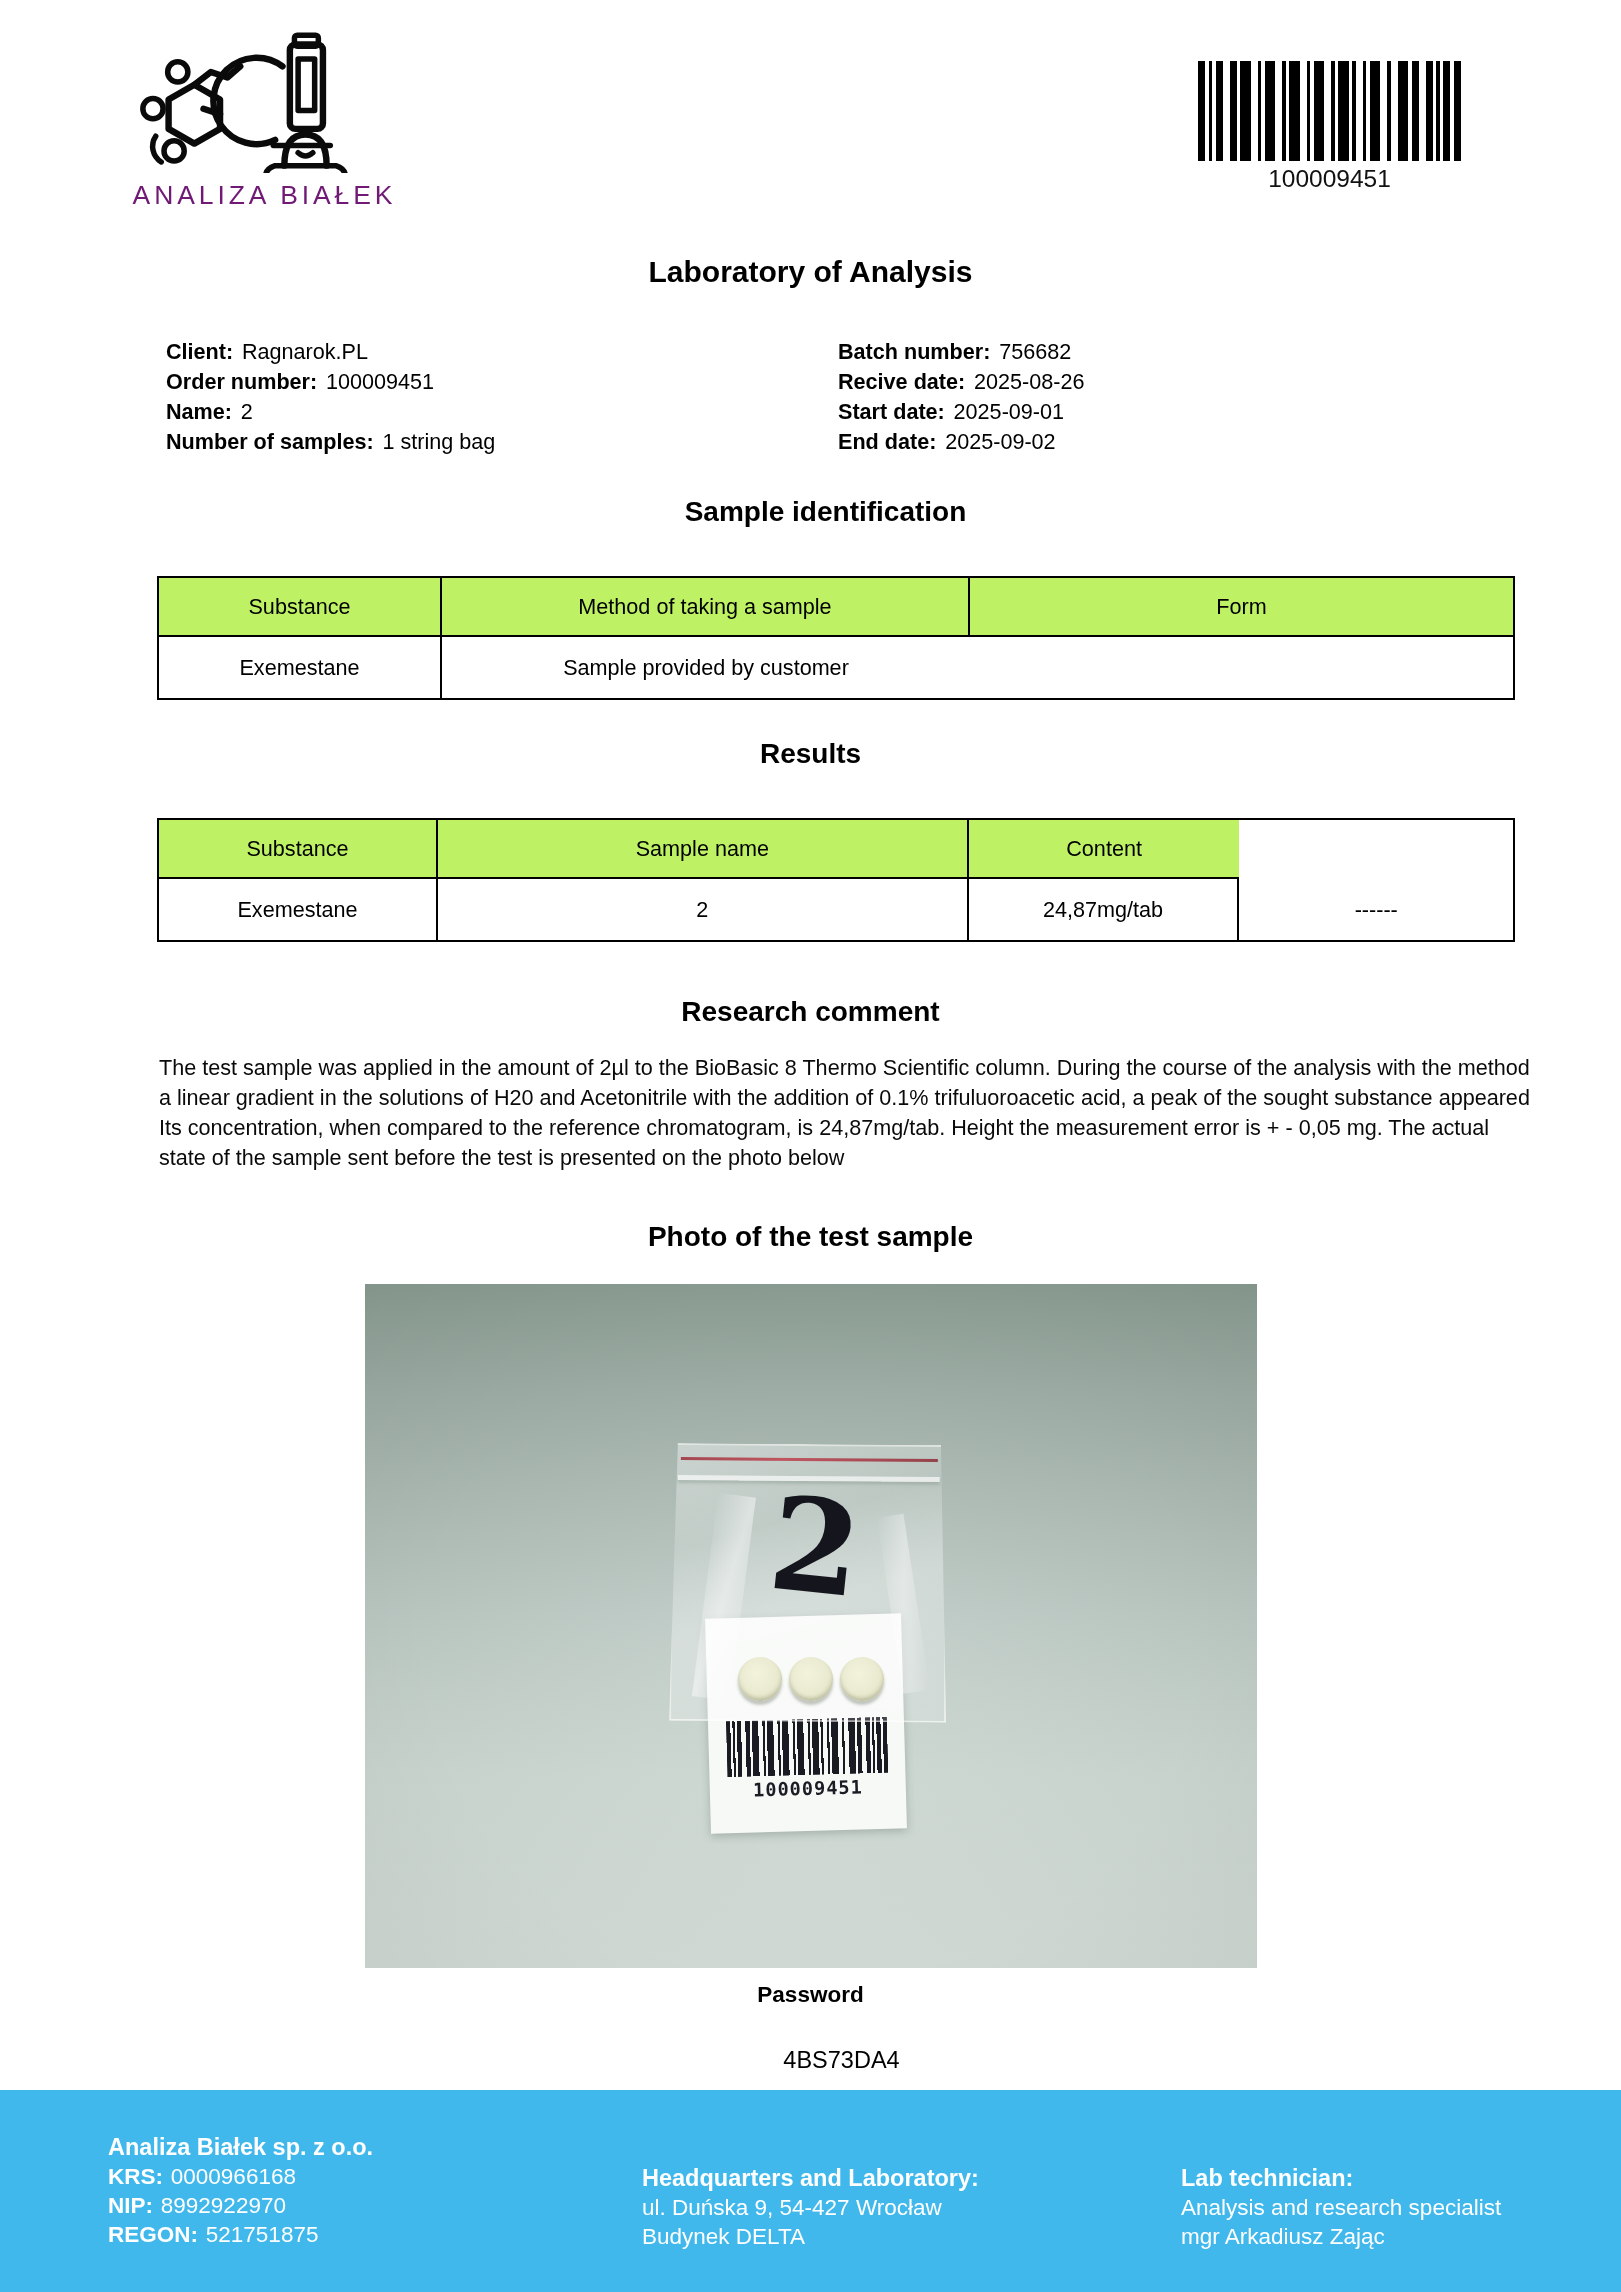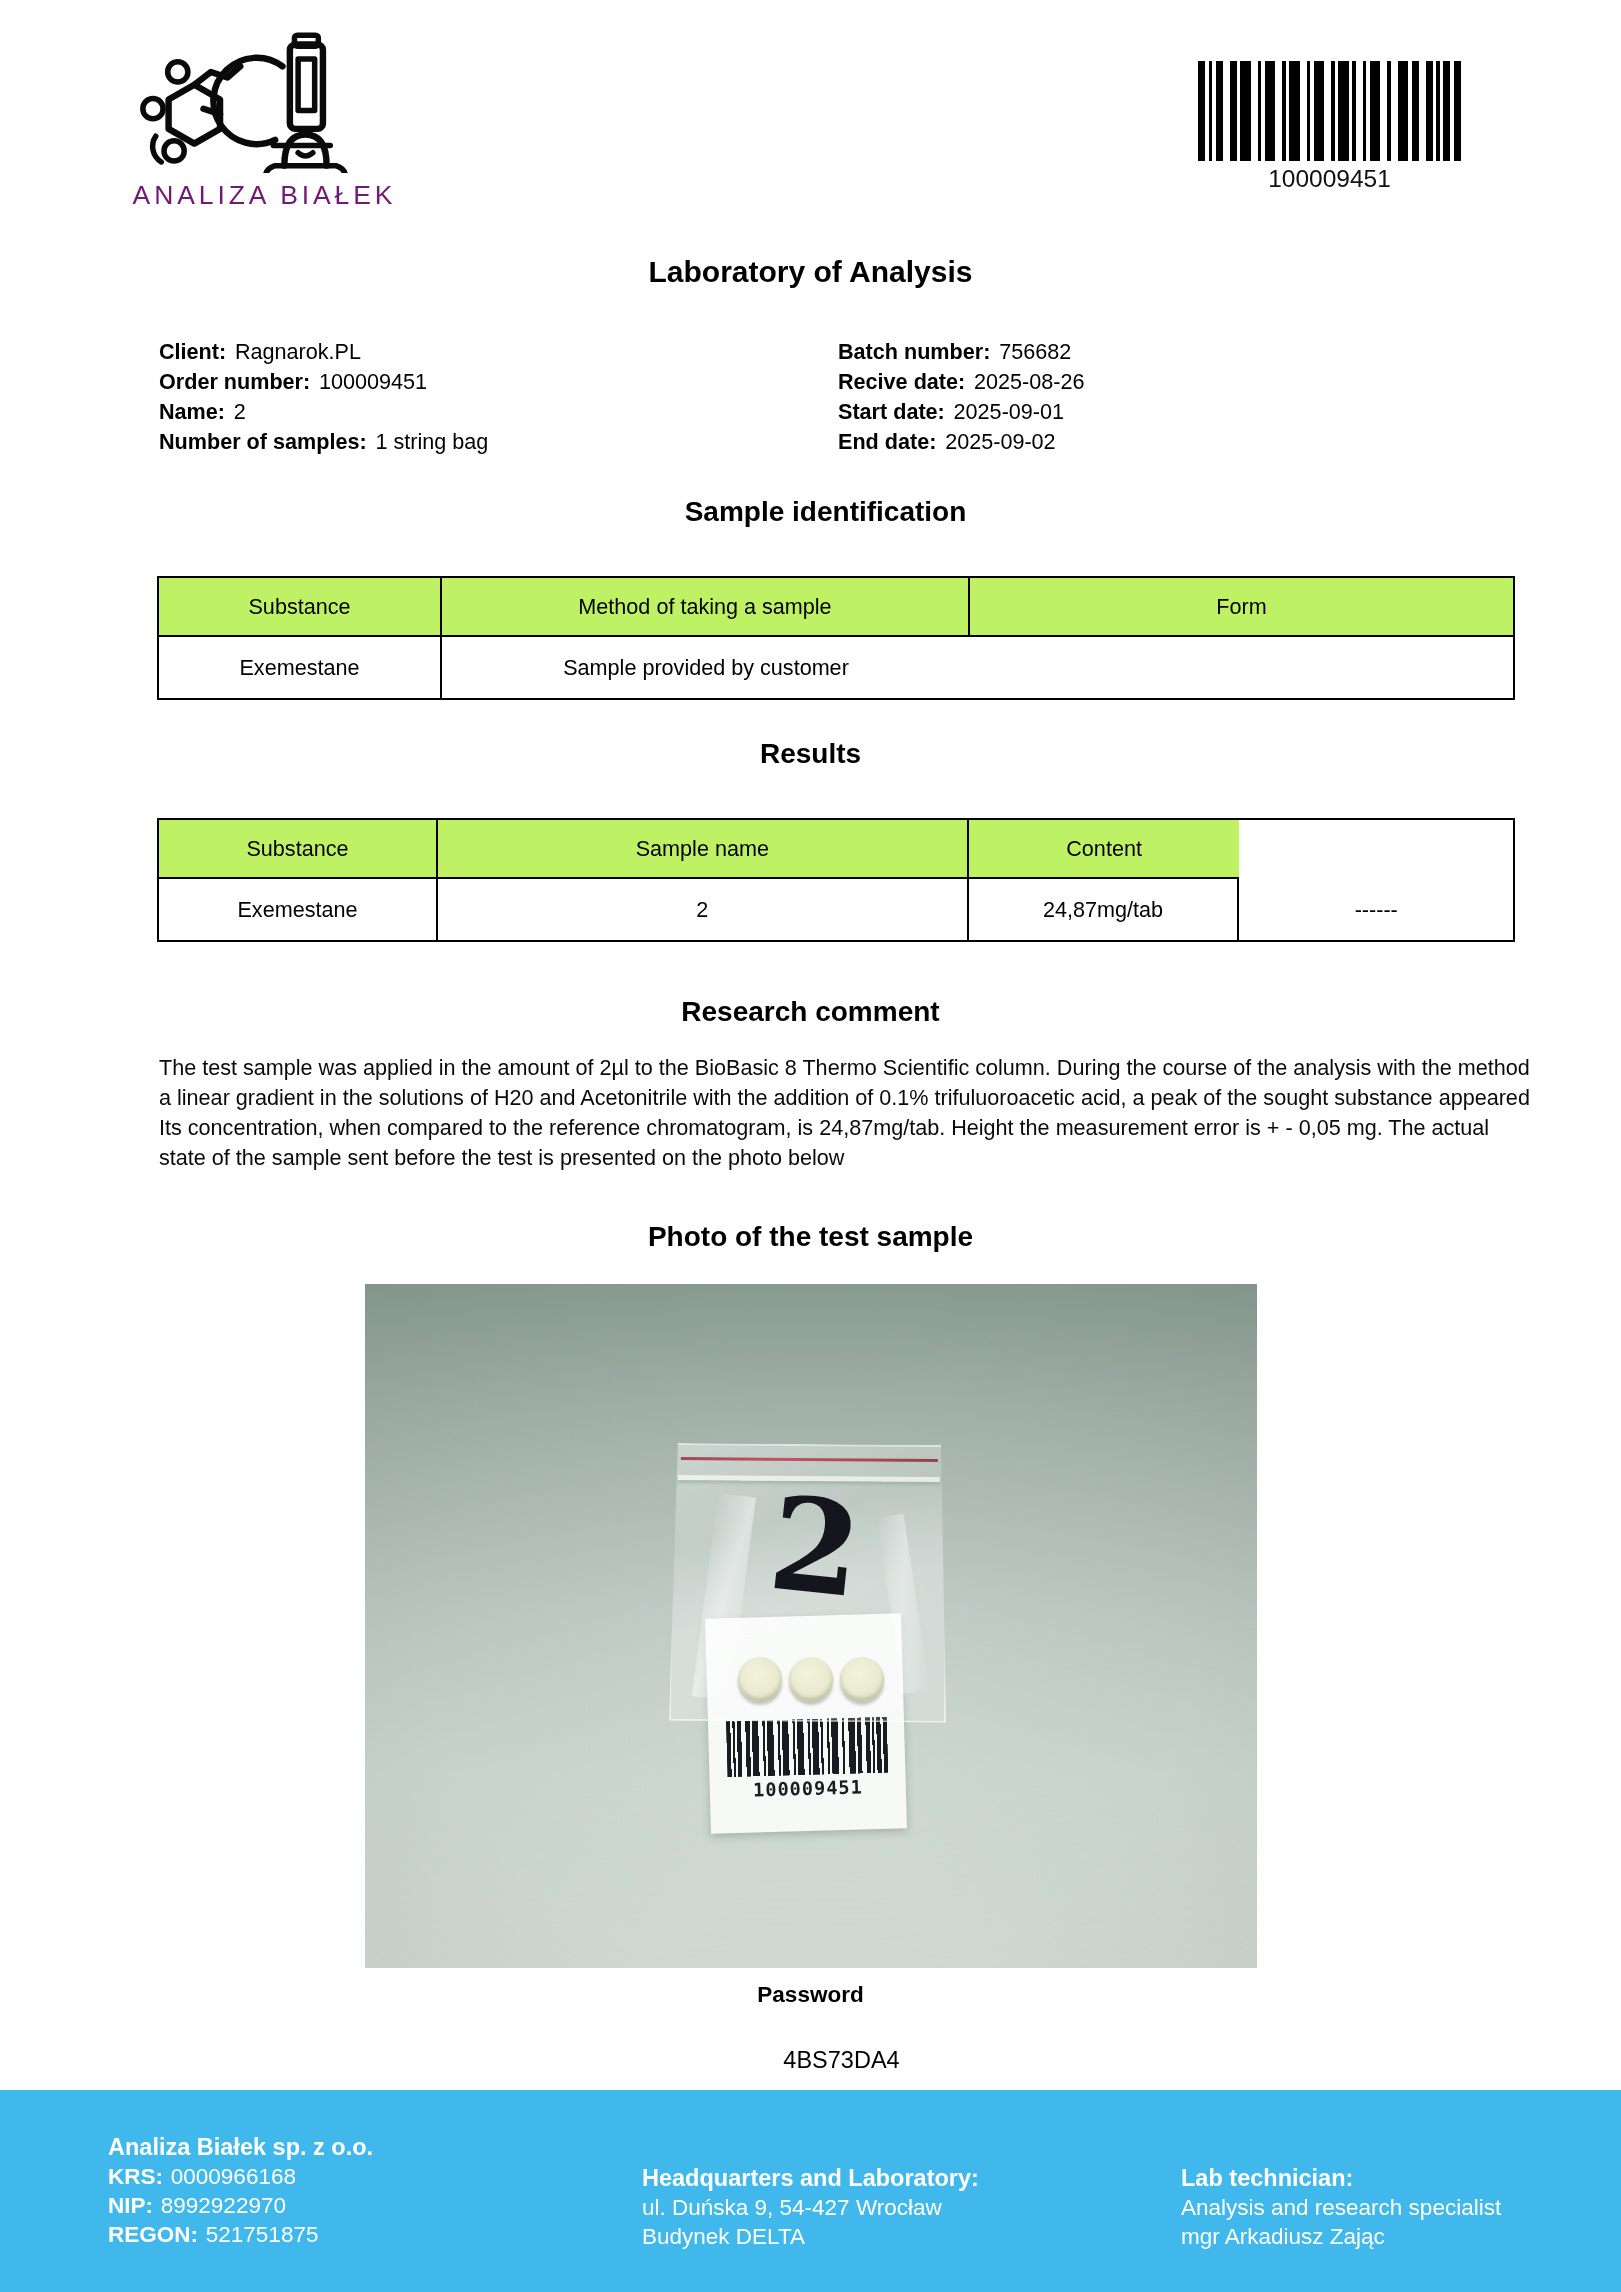--- a/index.html
+++ b/index.html
@@ -16,21 +16,21 @@
   .barcode-top{position:absolute;left:1198px;top:61px;width:263px;}
   .barcode-top svg{display:block;width:263px;height:100px;}
   .barcode-top .bc-num{margin-top:3.9px;text-align:center;font-size:24.5px;color:#111;}
   
   .doc-title{position:absolute;left:0;width:100%;top:255px;text-align:center;
     font-size:30px;font-weight:bold;}
   .sec-title{position:absolute;left:0;width:100%;text-align:center;font-weight:bold;font-size:28px;}
   .t-sample{top:496px;margin-left:15px;} .t-results{top:738px;} .t-research{top:996px;} .t-photo{top:1221px;}
   
   .info-col{position:absolute;top:339px;}
-  .info-left{left:159px;} .info-right{left:838px;}
+  .info-left{left:166px;} .info-right{left:838px;}
   .info-line{height:30px;font-size:21.6px;white-space:nowrap;}
   .info-line b{margin-right:8.8px;}
   
   .tbl{position:absolute;left:157px;width:1358px;border:2.9px solid #000;box-sizing:border-box;}
   .tbl-1{top:576px;} .tbl-2{top:818px;}
   .trow{display:grid;}
   .cols-3{grid-template-columns:20.9% 39.0% 40.1%;}
   .cols-4{grid-template-columns:20.6% 39.2% 20.0% 20.2%;}
   .thead .cell{background:#bef264;height:59px;border-bottom:2.9px solid #000;}
   .tbody .cell{height:61px;background:#fff;}

